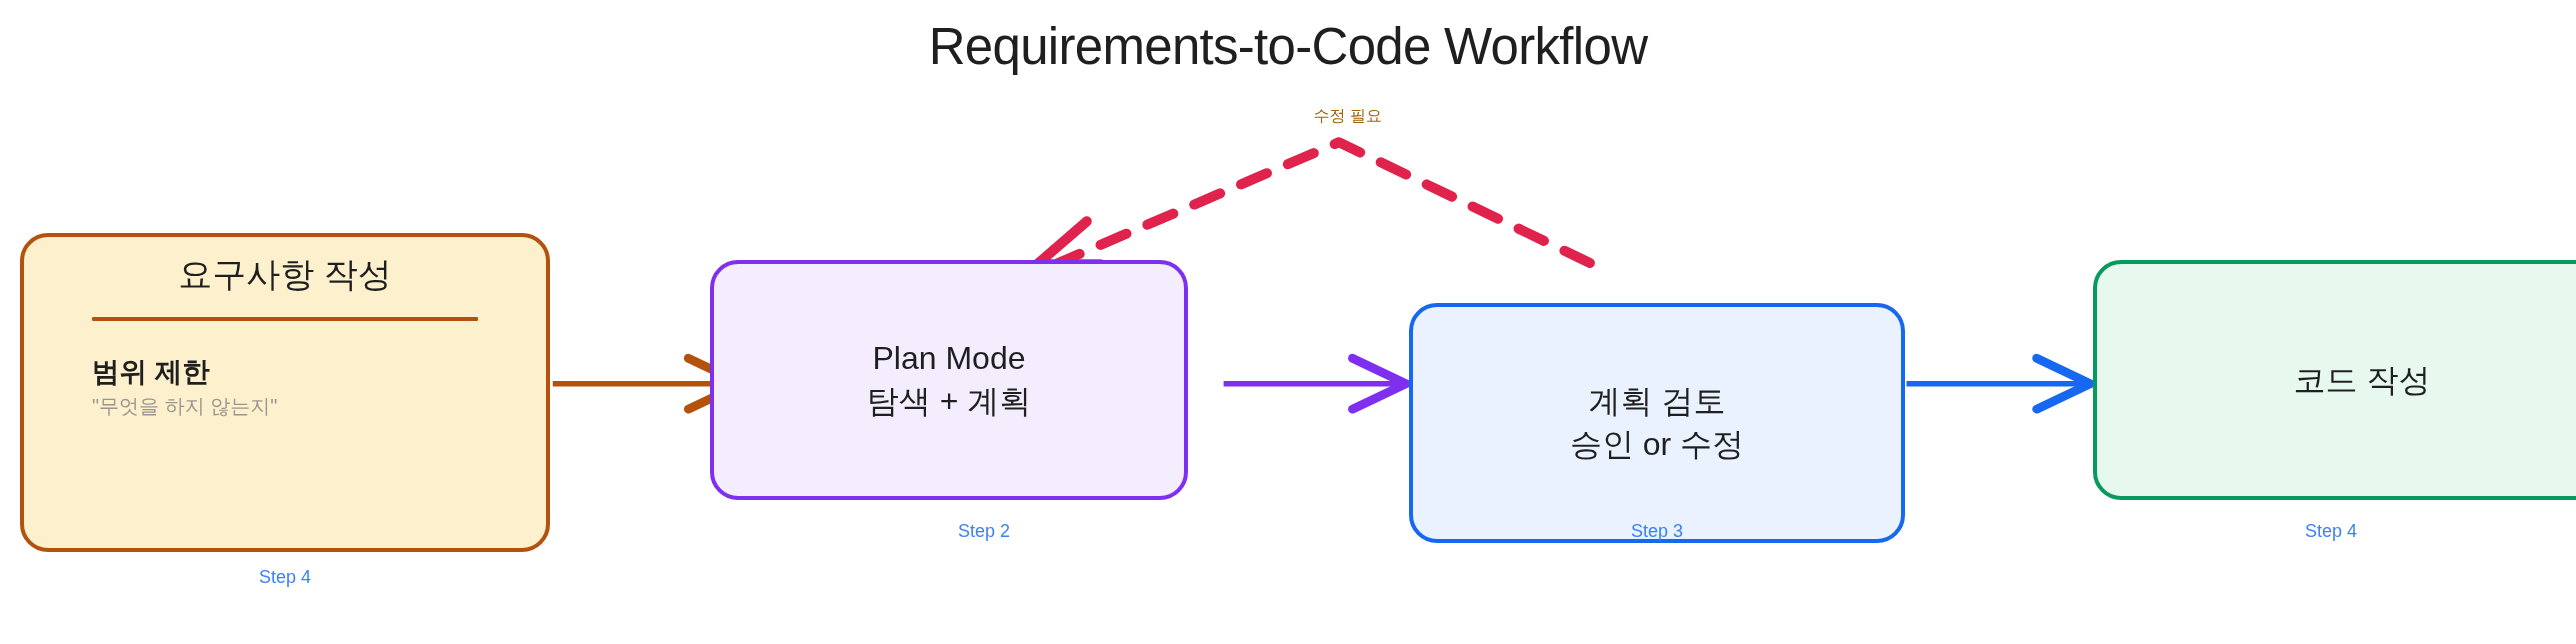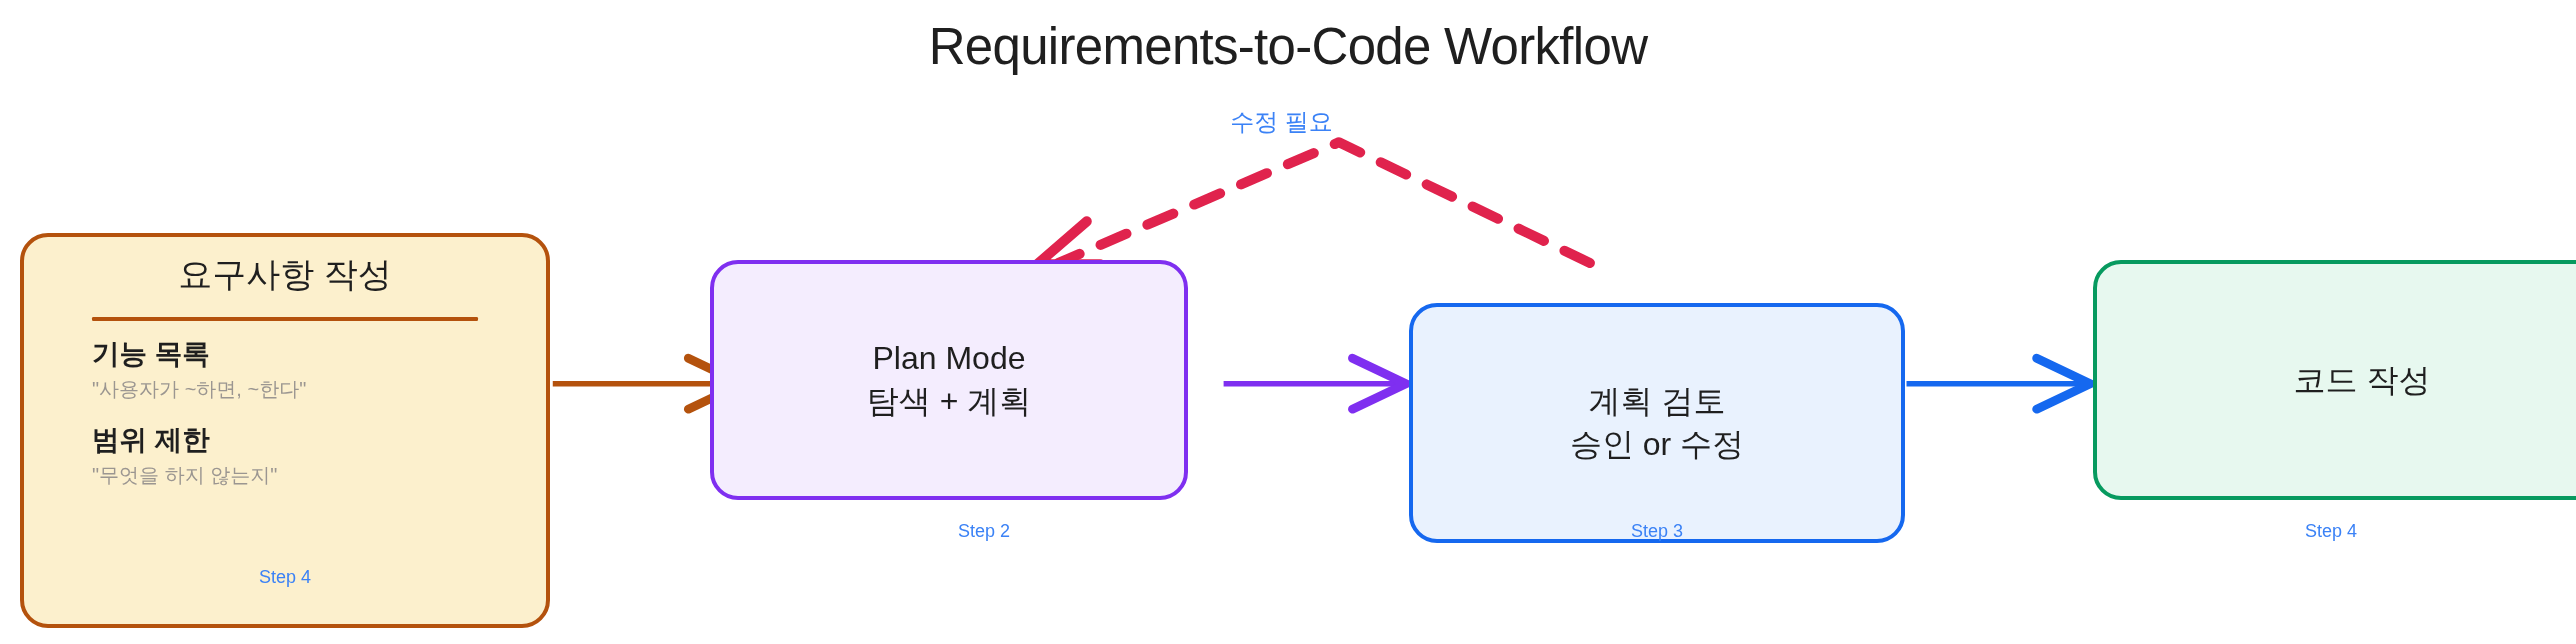--- a/index.html
+++ b/index.html
@@ -66,21 +66,21 @@
     font-size: 18px;
     color: #3b82f6;
     white-space: nowrap;
   }
 
   
   #node-step1 {
     left: 20px;
     top: 233px;
     width: 530px;
-    height: 395px;
+    height: 319px;
     background: #fcf0cd;
     border-color: #b4520d;
     justify-content: flex-start;
     padding-top: 17.4px;
   }
   #node-step1 .node-title {
     font-size: 34px;
     color: #1f1f1f;
     font-weight: 400;
     line-height: 1.2;
@@ -155,23 +155,23 @@
   #caption-step2 { left: 745px; top: 521px; width: 478px; }
   #caption-step3 { left: 1409px; top: 521px; width: 496px; }
   #caption-step4 { left: 2093px; top: 521px; width: 476px; text-align: center; }
 
   
   #feedback-label {
     position: absolute;
     left: 1181px;
     top: 106px;
     width: 201px;
-    text-align: center;
-    font-size: 24px;
-    color: #3b82f6;
+    text-align: right;
+    font-size: 16px;
+    color: #a16207;
     white-space: nowrap;
   }
 </style>
 </head>
 <body>
 
 <div id="canvas">
 
   <div class="diagram-title">Requirements-to-Code Workflow</div>
 
@@ -196,24 +196,20 @@
       <polyline points="2370,392 1996,212 1578,392" fill="none" stroke="#e0234d" stroke-width="15" stroke-linecap="round" stroke-linejoin="round" stroke-dasharray="42 34"></polyline>
       <polyline points="1620,330 1546,394 1640,394" fill="none" stroke="#e0234d" stroke-width="15" stroke-linecap="round" stroke-linejoin="miter"></polyline>
     </g>
   </svg>
 
   <div id="feedback-label">수정 필요</div>
 
   <div class="node" id="node-step1">
     <div class="node-title">요구사항 작성</div>
     <div class="rule"></div>
-    <div class="detail-block">
-      <div class="detail-label">기능 목록</div>
-      <div class="detail-note">"사용자가 ~하면, ~한다"</div>
-    </div>
     <div class="detail-gap"></div>
     <div class="detail-block">
       <div class="detail-label">범위 제한</div>
       <div class="detail-note">"무엇을 하지 않는지"</div>
     </div>
   </div>
   <div class="node-caption" id="caption-step1">Step 4</div>
 
   <div class="node" id="node-step2">
     <div class="node-line">Plan Mode</div>

